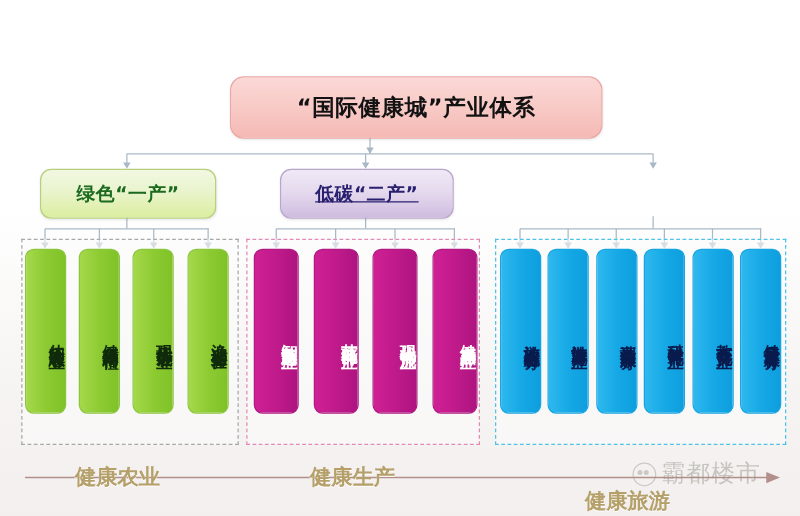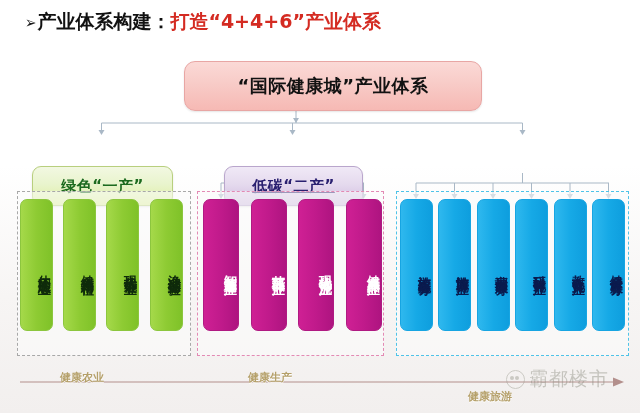--- a/index.html
+++ b/index.html
@@ -50,21 +50,20 @@
     white-space: nowrap; letter-spacing: 0.5px;
   }
 
   
   .cat {
     position: absolute;
     height: 38px;
     border-radius: 9px;
     display: flex; align-items: center; justify-content: center;
     box-shadow: 0 1px 2px rgba(0,0,0,0.10);
-    margin-top: 31px;
   }
   .cat .lbl {
     font-size: 15px; font-weight: bold; white-space: nowrap;
     letter-spacing: 0.5px;
   }
   #cat0 {
     left: 32px; top: 135px; width: 139px;
     border: 1px solid #b8cf7e;
     background: linear-gradient(180deg, #f2f8e2 0%, #e9f4cd 45%, #dcee9f 100%);
   }
@@ -134,21 +133,21 @@
   .leaf.b .lbl { color: #0a1b4e; }
 
   
   #wires { position: absolute; left: 0; top: 0; width: 640px; height: 413px; }
 
   
   #arrow { position: absolute; left: 0; top: 370px; width: 640px; height: 24px; }
   .flabel {
     position: absolute;
     top: 370px;
-    font-size: 11px;
+    font-size: 17px;
     font-weight: bold;
     color: #b5a06a;
     text-shadow: 0 1px 0 rgba(255,255,255,0.9);
     white-space: nowrap;
   }
   #fl0 { left: 60px; }
   #fl1 { left: 248px; }
   #fl2 { left: 468px; margin-top: 19px; }
 
   
@@ -175,23 +174,20 @@
     font-size: 19px; color: #8e8e82; font-weight: normal;
     letter-spacing: 1px; white-space: nowrap;
     font-family: Liberation Sans, sans-serif;
   }
 </style>
 </head>
 <body>
 
 <div id="canvas">
 
-  <div id="title">
-    <span class="bullet">➢</span><span class="k1">产业体系构建：</span><span class="k2">打造“4+4+6”产业体系</span>
-  </div>
 
   <svg id="wires" viewBox="0 0 640 413">
     <g stroke="#a9b8c6" stroke-width="1" fill="none">
 
       <path d="M296,109 L296,123"></path>
 
       <path d="M101.5,123 L522.5,123"></path>
 
       <path d="M101.5,123 L101.5,133"></path>
       <path d="M292.5,123 L292.5,133"></path>

